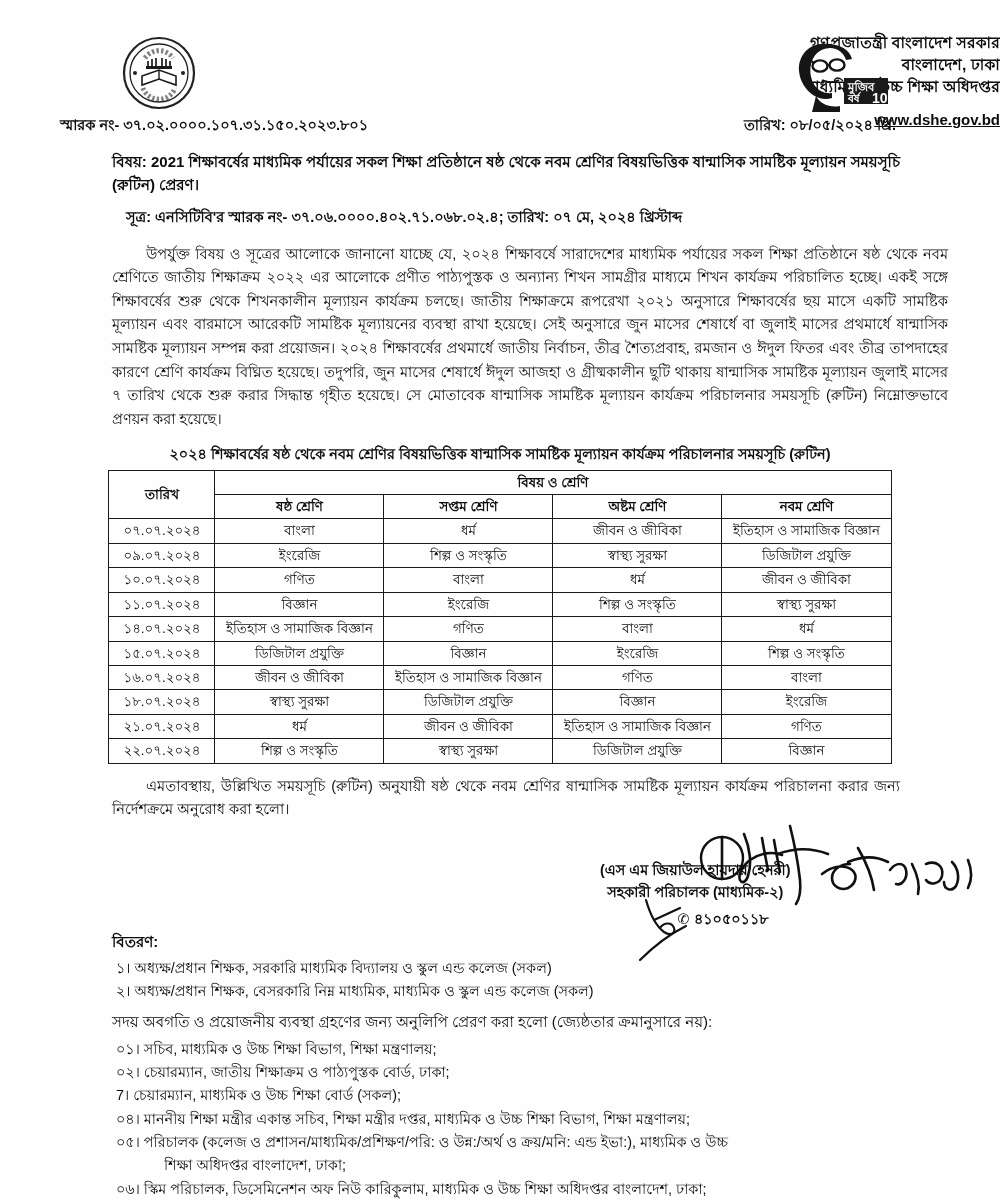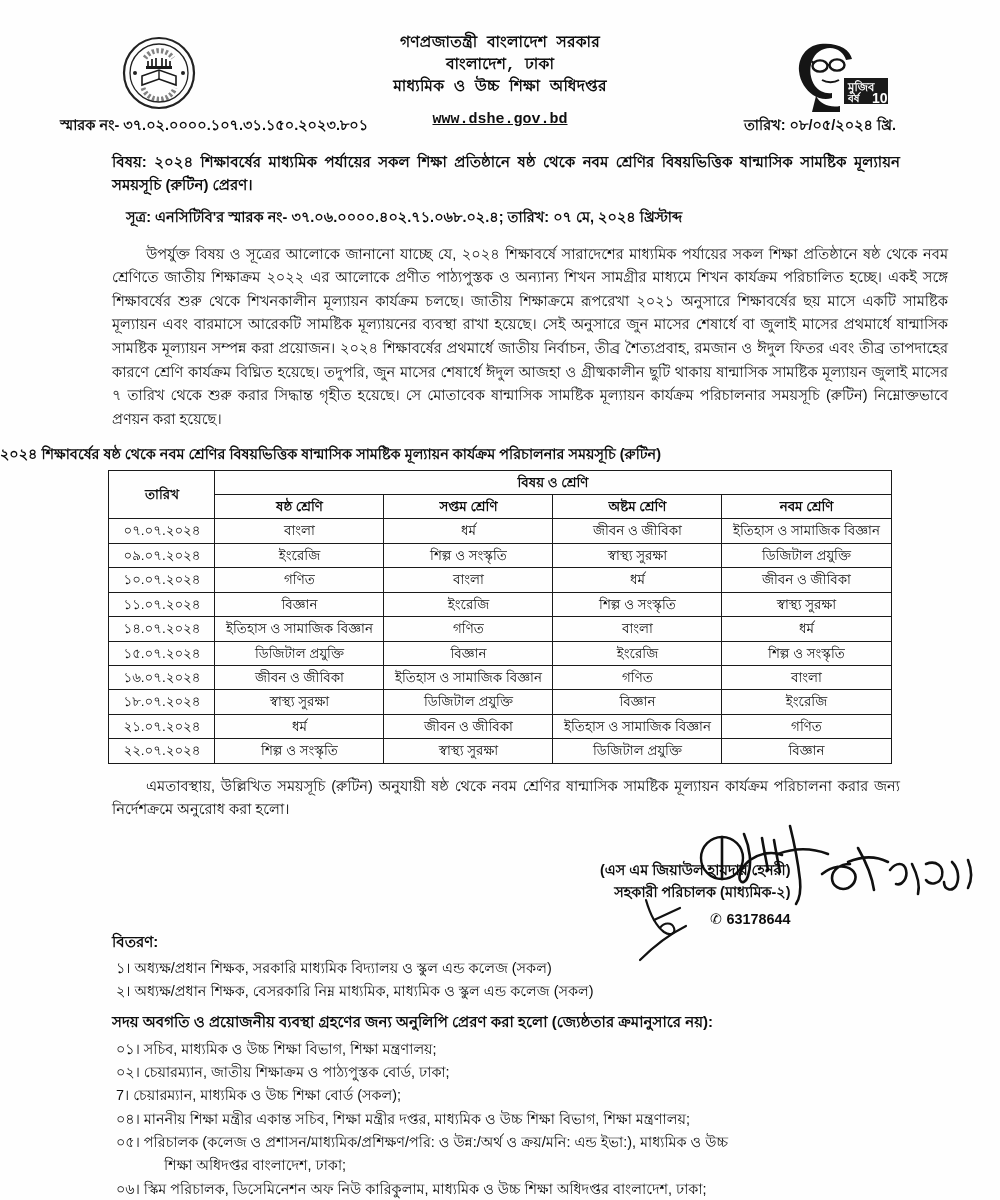--- a/index.html
+++ b/index.html
@@ -25,23 +25,22 @@
   }
   .seal {
     position: absolute; left: 122px; top: 36px;
     width: 74px; height: 74px;
   }
   .mujib {
     position: absolute; left: 786px; top: 36px;
     width: 104px; height: 76px;
   }
   .head-center {
-    text-align: center;
+    text-align: right;
     line-height: 1.42;
-    font-family: Liberation Mono, monospace;
   }
   .head-line {
     font-size: 15.5px;
     font-weight: 600;
     letter-spacing: .2px;
   }
   .head-url {
     font-size: 15px;
     font-weight: 700;
     text-decoration: underline;
@@ -75,21 +74,21 @@
   .body-para {
     padding: 13px 52px 0 112px;
     font-size: 14.6px;
     line-height: 1.62;
     text-align: justify;
     text-indent: 34px;
   }
 
   
   .table-title {
-    text-align: left;
+    text-align: center;
     font-size: 14.4px;
     font-weight: 700;
     margin: 11px 0 3px 0;
   }
   table.routine {
     border-collapse: collapse;
     width: 782px;
     margin: 0 auto;
     table-layout: fixed;
   }
@@ -112,21 +111,21 @@
     line-height: 1.62;
     text-align: justify;
     text-indent: 34px;
   }
 
   
   .sig-block {
     position: relative;
     margin-top: 8px;
     padding-right: 74px;
-    text-align: right;
+    text-align: center;
     height: 96px;
   }
   .sig-inner {
     position: absolute; left: 600px; top: 30px;
     font-size: 14.4px;
     line-height: 1.52;
     font-weight: 600;
   }
   .sig-phone { margin-top: 5px; padding-left: 56px; font-weight: 600; }
   .sig-ink {
@@ -143,21 +142,21 @@
   }
 
   
   .dist {
     padding: 4px 96px 0 112px;
   }
   .dist-head {
     font-size: 15px; font-weight: 700; margin-bottom: 2px;
   }
   .dist-sub {
-    font-size: 15px; font-weight: 700; margin: 6px 0 3px 0;
+    font-size: 15px; font-weight: 400; margin: 6px 0 3px 0;
   }
   .dist-item {
     font-size: 14.4px;
     line-height: 1.62;
     padding-left: 4px;
   }
   .dist-cont {
     font-size: 14.4px;
     line-height: 1.62;
     padding-left: 52px;
@@ -211,21 +210,21 @@
       <div class="head-line">মাধ্যমিক ও উচ্চ শিক্ষা অধিদপ্তর</div>
       <div class="head-url">www.dshe.gov.bd</div>
     </div>
   </div>
 
   <div class="memo-row">
     <div>স্মারক নং- ৩৭.০২.০০০০.১০৭.৩১.১৫০.২০২৩.৮০১</div>
     <div>তারিখ: ০৮/০৫/২০২৪ খ্রি.</div>
   </div>
 
-  <div class="subject">বিষয়: ২০২৪ শিক্ষাবর্ষের মাধ্যমিক পর্যায়ের সকল শিক্ষা প্রতিষ্ঠানে ষষ্ঠ থেকে নবম শ্রেণির বিষয়ভিত্তিক ষান্মাসিক সামষ্টিক মূল্যায়ন সময়সূচি (রুটিন) প্রেরণ।</div>
+  <div class="subject">বিষয়: 2021 শিক্ষাবর্ষের মাধ্যমিক পর্যায়ের সকল শিক্ষা প্রতিষ্ঠানে ষষ্ঠ থেকে নবম শ্রেণির বিষয়ভিত্তিক ষান্মাসিক সামষ্টিক মূল্যায়ন সময়সূচি (রুটিন) প্রেরণ।</div>
   <div class="source">সূত্র: এনসিটিবি'র স্মারক নং- ৩৭.০৬.০০০০.৪০২.৭১.০৬৮.০২.৪; তারিখ: ০৭ মে, ২০২৪ খ্রিস্টাব্দ</div>
 
   <div class="body-para">উপর্যুক্ত বিষয় ও সূত্রের আলোকে জানানো যাচ্ছে যে, ২০২৪ শিক্ষাবর্ষে সারাদেশের মাধ্যমিক পর্যায়ের সকল শিক্ষা প্রতিষ্ঠানে ষষ্ঠ থেকে নবম শ্রেণিতে জাতীয় শিক্ষাক্রম ২০২২ এর আলোকে প্রণীত পাঠ্যপুস্তক ও অন্যান্য শিখন সামগ্রীর মাধ্যমে শিখন কার্যক্রম পরিচালিত হচ্ছে। একই সঙ্গে শিক্ষাবর্ষের শুরু থেকে শিখনকালীন মূল্যায়ন কার্যক্রম চলছে। জাতীয় শিক্ষাক্রমে রূপরেখা ২০২১ অনুসারে শিক্ষাবর্ষের ছয় মাসে একটি সামষ্টিক মূল্যায়ন এবং বারমাসে আরেকটি সামষ্টিক মূল্যায়নের ব্যবস্থা রাখা হয়েছে। সেই অনুসারে জুন মাসের শেষার্ধে বা জুলাই মাসের প্রথমার্ধে ষান্মাসিক সামষ্টিক মূল্যায়ন সম্পন্ন করা প্রয়োজন। ২০২৪ শিক্ষাবর্ষের প্রথমার্ধে জাতীয় নির্বাচন, তীব্র শৈত্যপ্রবাহ, রমজান ও ঈদুল ফিতর এবং তীব্র তাপদাহের কারণে শ্রেণি কার্যক্রম বিঘ্নিত হয়েছে। তদুপরি, জুন মাসের শেষার্ধে ঈদুল আজহা ও গ্রীষ্মকালীন ছুটি থাকায় ষান্মাসিক সামষ্টিক মূল্যায়ন জুলাই মাসের ৭ তারিখ থেকে শুরু করার সিদ্ধান্ত গৃহীত হয়েছে। সে মোতাবেক ষান্মাসিক সামষ্টিক মূল্যায়ন কার্যক্রম পরিচালনার সময়সূচি (রুটিন) নিম্নোক্তভাবে প্রণয়ন করা হয়েছে।</div>
 
   <div class="table-title">২০২৪ শিক্ষাবর্ষের ষষ্ঠ থেকে নবম শ্রেণির বিষয়ভিত্তিক ষান্মাসিক সামষ্টিক মূল্যায়ন কার্যক্রম পরিচালনার সময়সূচি (রুটিন)</div>
   <table class="routine">
     <colgroup>
       <col class="c-date">
         <col class="c-sub">
         <col class="c-sub">
@@ -348,21 +347,21 @@
         <path d="M24 30 L50 18"></path>
         <path d="M10 70 C24 56 40 44 56 36"></path>
       </g>
     </svg>
 
     <div class="sig-inner">
       <div>(এস এম জিয়াউল হায়দার হেনরী)</div>
       <div>সহকারী পরিচালক (মাধ্যমিক-২)</div>
       <div class="sig-phone">
         <span>✆</span>
-        <span>63178644</span>
+        <span>৪১০৫০১১৮</span>
       </div>
     </div>
   </div>
 
   <div class="dist">
     <div class="dist-head">বিতরণ:</div>
     <div class="dist-item">১। অধ্যক্ষ/প্রধান শিক্ষক, সরকারি মাধ্যমিক বিদ্যালয় ও স্কুল এন্ড কলেজ (সকল)</div>
     <div class="dist-item">২। অধ্যক্ষ/প্রধান শিক্ষক, বেসরকারি নিম্ন মাধ্যমিক, মাধ্যমিক ও স্কুল এন্ড কলেজ (সকল)</div>
     <div class="dist-sub">সদয় অবগতি ও প্রয়োজনীয় ব্যবস্থা গ্রহণের জন্য অনুলিপি প্রেরণ করা হলো (জ্যেষ্ঠতার ক্রমানুসারে নয়):</div>
     <div id="copy-list">

